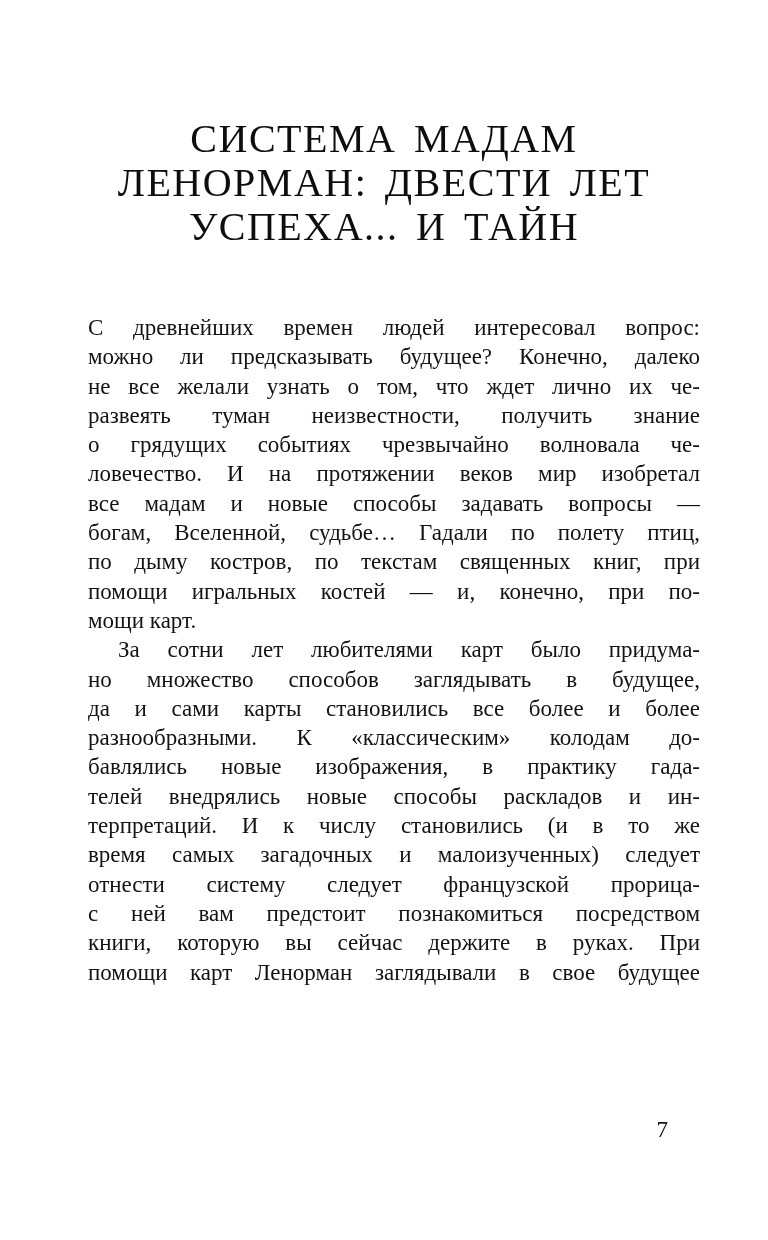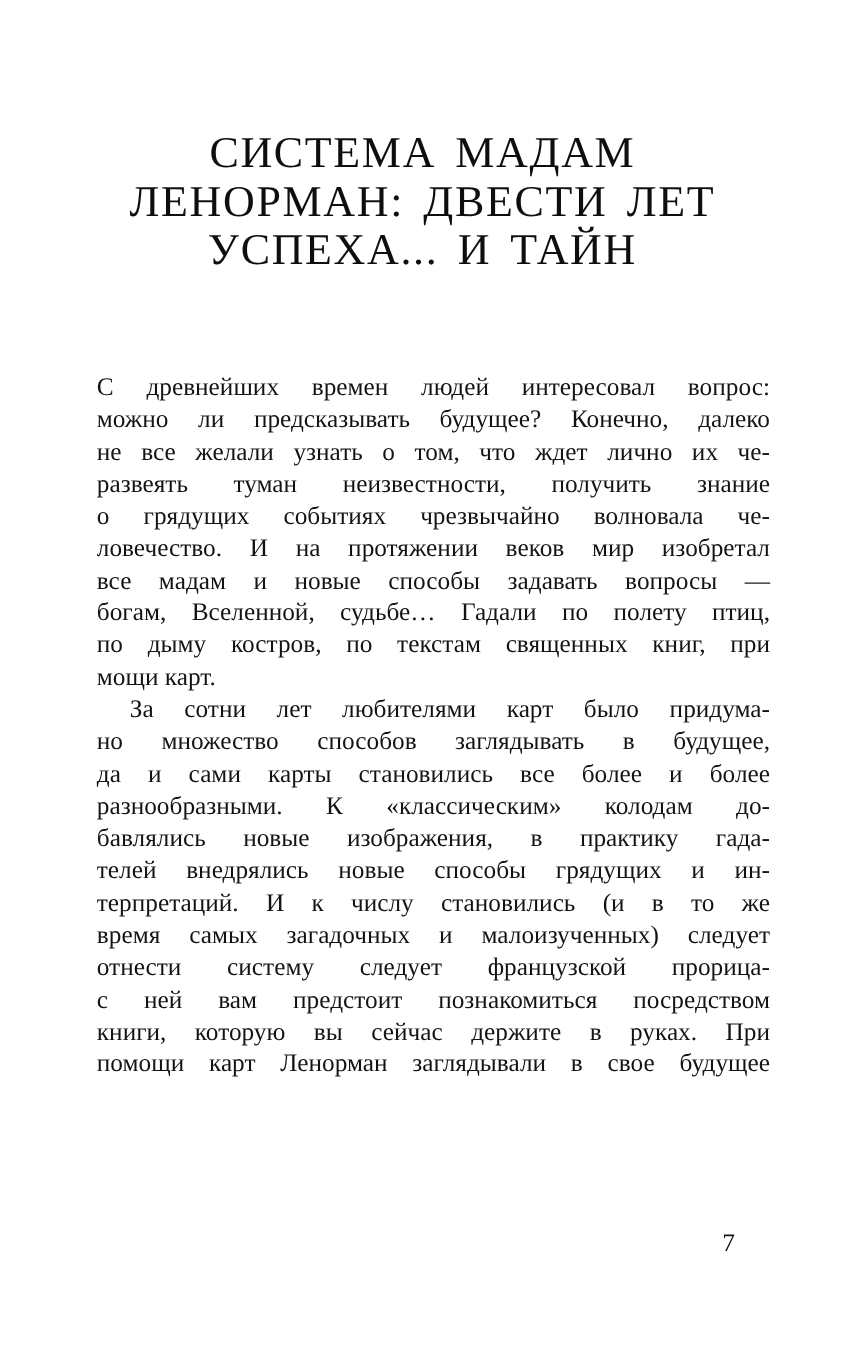--- a/index.html
+++ b/index.html
@@ -22,21 +22,21 @@
     text-align: center;
     font-family: "Liberation Serif", serif;
     font-weight: normal;
     font-size: 40px;
     line-height: 44px;
     letter-spacing: 1.5px;
     word-spacing: 6px;
     color: #0e0e0e;
   }
   .body-text {
-    margin: 88px 68px 0 88px; 
+    margin: 64px 68px 0 88px; 
     font-size: 23px;
     line-height: 29.3px;
     color: #131313;
   }
   .text-line {
     text-align: justify;
     text-align-last: justify;
     text-justify: inter-word;
     white-space: normal;
   }
@@ -70,29 +70,30 @@
     <div>
       <div class="text-line">С древнейших времен людей интересовал вопрос:</div>
       <div class="text-line">можно ли предсказывать будущее? Конечно, далеко</div>
       <div class="text-line">не все желали узнать о том, что ждет лично их че-</div>
       <div class="text-line">развеять туман неизвестности, получить знание</div>
       <div class="text-line">о грядущих событиях чрезвычайно волновала че-</div>
       <div class="text-line">ловечество. И на протяжении веков мир изобретал</div>
       <div class="text-line">все мадам и новые способы задавать вопросы —</div>
       <div class="text-line">богам, Вселенной, судьбе… Гадали по полету птиц,</div>
       <div class="text-line">по дыму костров, по текстам священных книг, при</div>
+      <div class="text-line">помощи игральных костей — и, конечно, при по-</div>
       <div class="text-line par-last">мощи карт.</div>
     </div>
     <div>
       <div class="text-line indent">За сотни лет любителями карт было придума-</div>
       <div class="text-line">но множество способов заглядывать в будущее,</div>
       <div class="text-line">да и сами карты становились все более и более</div>
       <div class="text-line">разнообразными. К «классическим» колодам до-</div>
       <div class="text-line">бавлялись новые изображения, в практику гада-</div>
-      <div class="text-line">телей внедрялись новые способы грядущих и ин-</div>
+      <div class="text-line">телей внедрялись новые способы раскладов и ин-</div>
       <div class="text-line">терпретаций. И к числу становились (и в то же</div>
       <div class="text-line">время самых загадочных и малоизученных) следует</div>
       <div class="text-line">отнести систему следует французской прорица-</div>
       <div class="text-line">с ней вам предстоит познакомиться посредством</div>
       <div class="text-line">книги, которую вы сейчас держите в руках. При</div>
       <div class="text-line">помощи карт Ленорман заглядывали в свое будущее</div>
     </div>
   </div>
 
   <div class="page-number">7</div>

